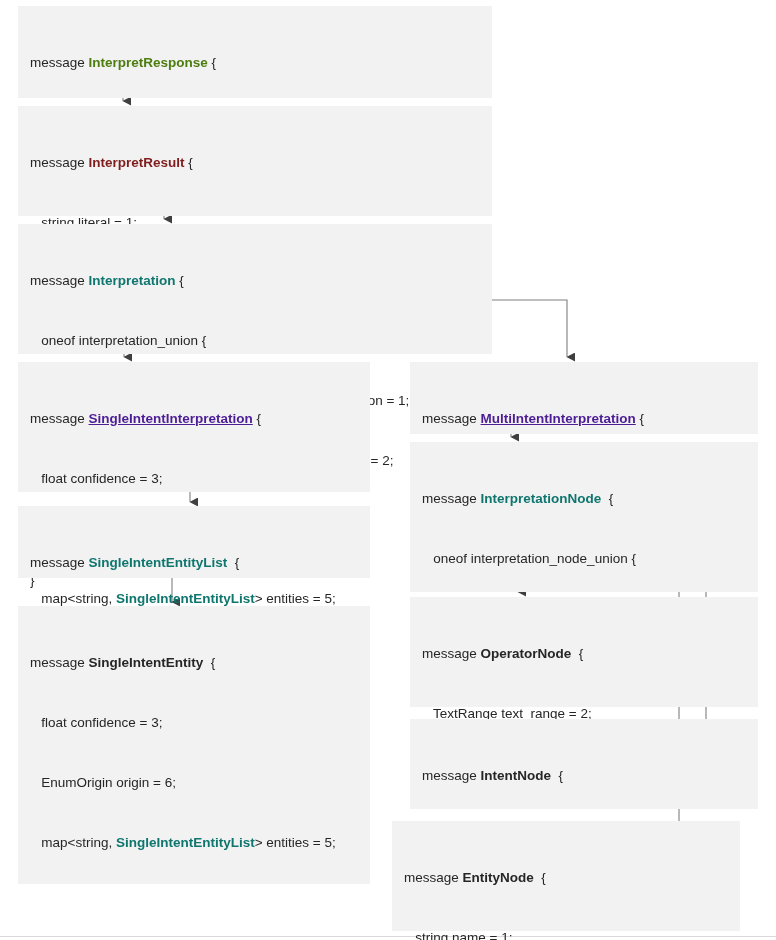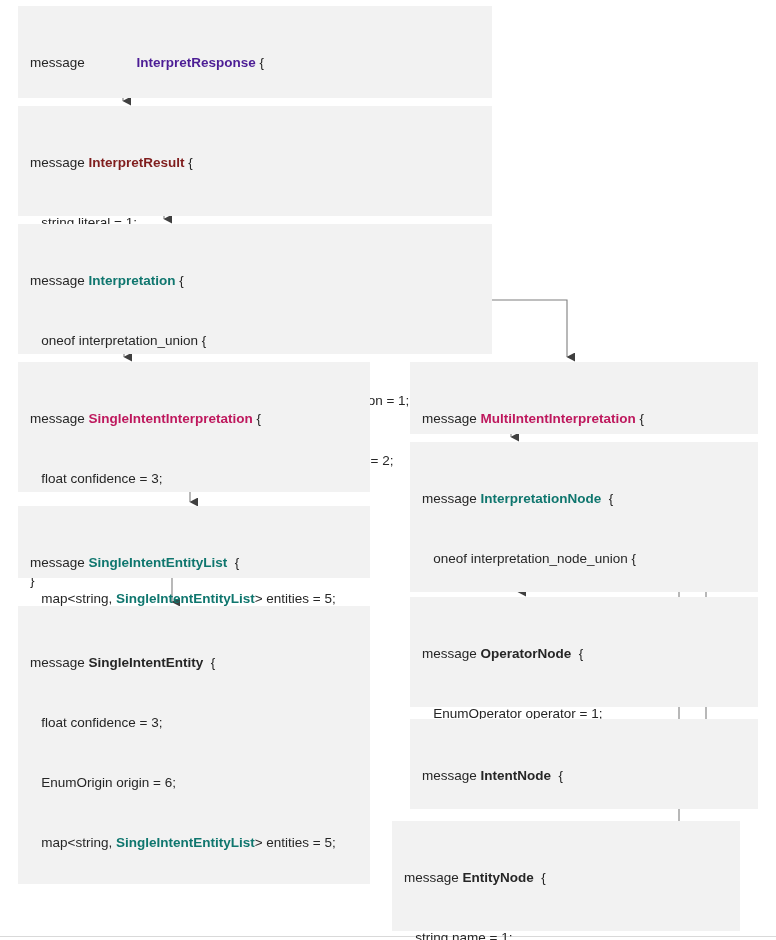--- a/index.html
+++ b/index.html
@@ -15,24 +15,24 @@
     background:#f2f2f2;
     box-sizing:border-box;
     padding:7px 10px 7px 12px;
     font-size:13.5px;
     line-height:20px;
     color:#262626;
     white-space:pre;
     z-index:2;
   }
   .box .ln{display:block;height:20px;}
-  .c-red   {color:#4c1d95;font-weight:bold;margin-left:48px;}
+  .c-red   {color:#4d7c0f;font-weight:bold;}
   .c-green {color:#7f1d1d;font-weight:bold;}
   .c-blue  {color:#0f766e;font-weight:bold;}
-  .c-purple{color:#be185d;font-weight:bold;}
+  .c-purple{color:#4c1d95;font-weight:bold;text-decoration:underline;}
   .c-purple-l{color:#8a54b0;font-weight:normal;text-align:center;}
   .c-brown {color:#0f766e;font-weight:bold;}
   .c-dark  {color:#262626;font-weight:bold;}
 
   
   #wires{position:absolute;inset:0;z-index:1;pointer-events:none;}
 
   
   .footline{position:absolute;left:0;bottom:3px;width:776px;height:1px;background:#d9d9d9;z-index:0;}
 </style>
@@ -135,21 +135,20 @@
     <span class="ln">   oneof interpretation_node_union {</span>
     <span class="ln"><span>      </span><span class="c-dark">OperatorNode</span><span> operator = 1;</span></span>
     <span class="ln"><span>      </span><span class="c-dark">IntentNode</span><span> intent = 2;</span></span>
     <span class="ln"><span>      </span><span class="c-dark">EntityNode</span><span> entity = 3;</span></span>
     <span class="ln">   }</span>
     <span class="ln">}</span>
   </div>
 
   <div class="box" style="left:410px;top:597px;width:348px;height:110px;">
     <span class="ln"><span>message </span><span class="c-dark">OperatorNode</span><span>  {</span></span>
-    <span class="ln">   EnumOperator operator = 1;</span>
     <span class="ln">   TextRange text_range = 2;</span>
     <span class="ln"><span>   repeated </span><span class="c-brown">InterpretationNode</span><span> children = 5;</span></span>
     <span class="ln">}</span>
   </div>
 
   <div class="box" style="left:410px;top:719px;width:348px;height:90px;">
     <span class="ln"><span>message </span><span class="c-dark">IntentNode</span><span>  {</span></span>
     <span class="ln">   string name = 1;    . . .</span>
     <span class="ln"><span>   repeated </span><span class="c-brown">InterpretationNode</span><span> children = 5;</span></span>
     

